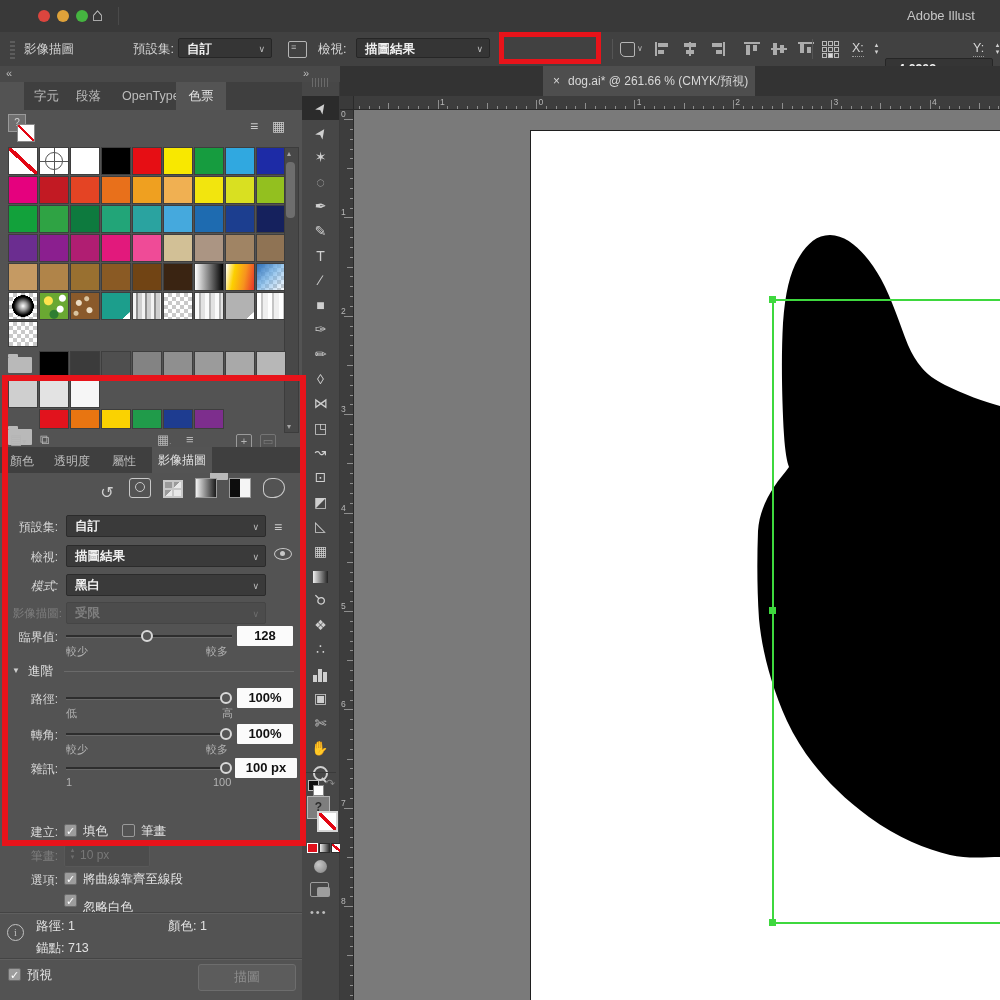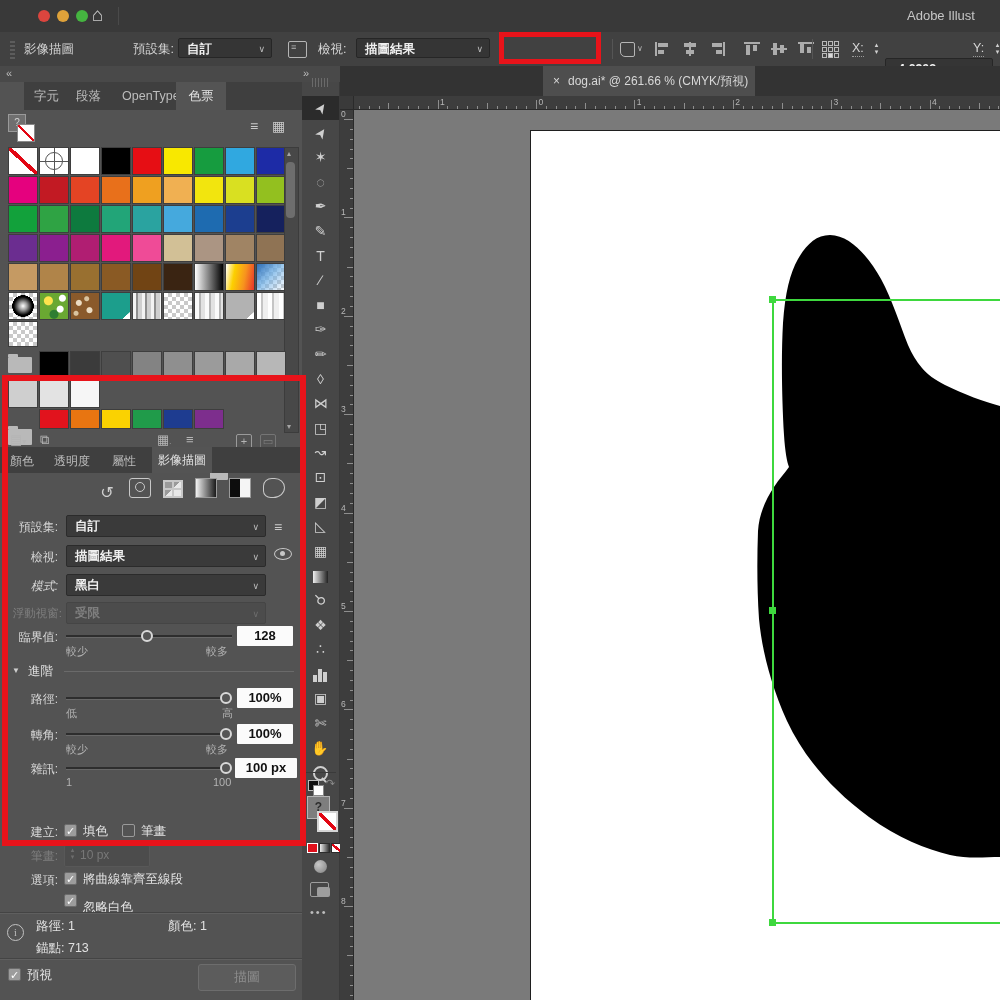--- a/index.html
+++ b/index.html
@@ -311,21 +311,21 @@
     <div class="tdd"><span>描圖結果</span><span class="chev">∨</span></div>
     <span class="abs" style="left:274px;top:3px;width:16px;height:10px;border:1.5px solid #c8c8c8;border-radius:50% 50%;">
         <i style="position:absolute;left:4.5px;top:1.5px;width:5px;height:5px;border-radius:50%;background:#c8c8c8;"></i>
       </span>
   </div>
   <div class="abs trow" style="top:508px;">
     <span class="tlab" style="top:4px;font-style:italic;">模式:</span>
     <div class="tdd"><span>黑白</span><span class="chev">∨</span></div>
   </div>
   <div class="abs trow" style="top:536px;">
-    <span class="tlab wide" style="top:4px;color:#7e7e7e;font-size:11.5px;">浮動視窗:</span>
+    <span class="tlab wide" style="top:4px;color:#7e7e7e;font-size:11.5px;">影像描圖:</span>
     <div class="tdd dis"><span>受限</span><span class="chev" style="color:#6e6e6e;">∨</span></div>
   </div>
 
   <div class="abs trow" style="top:559px;height:36px;">
     <span class="tlab" style="top:4px;">臨界值:</span>
     <div class="track" style="top:10px;"></div>
     <div class="thumb" style="left:141px;top:5px;"></div>
     <div class="valbox" style="top:1px;">128</div>
     <span class="minmax" style="left:66px;">較少</span>
     <span class="minmax" style="left:206px;">較多</span>

